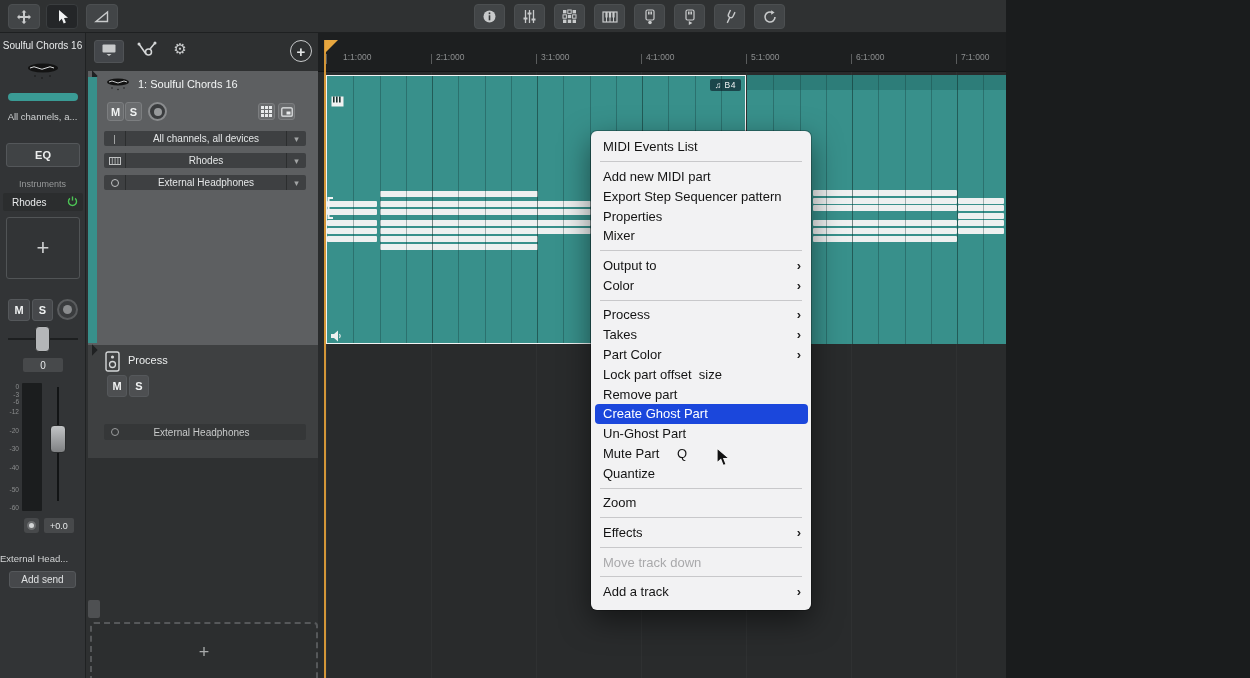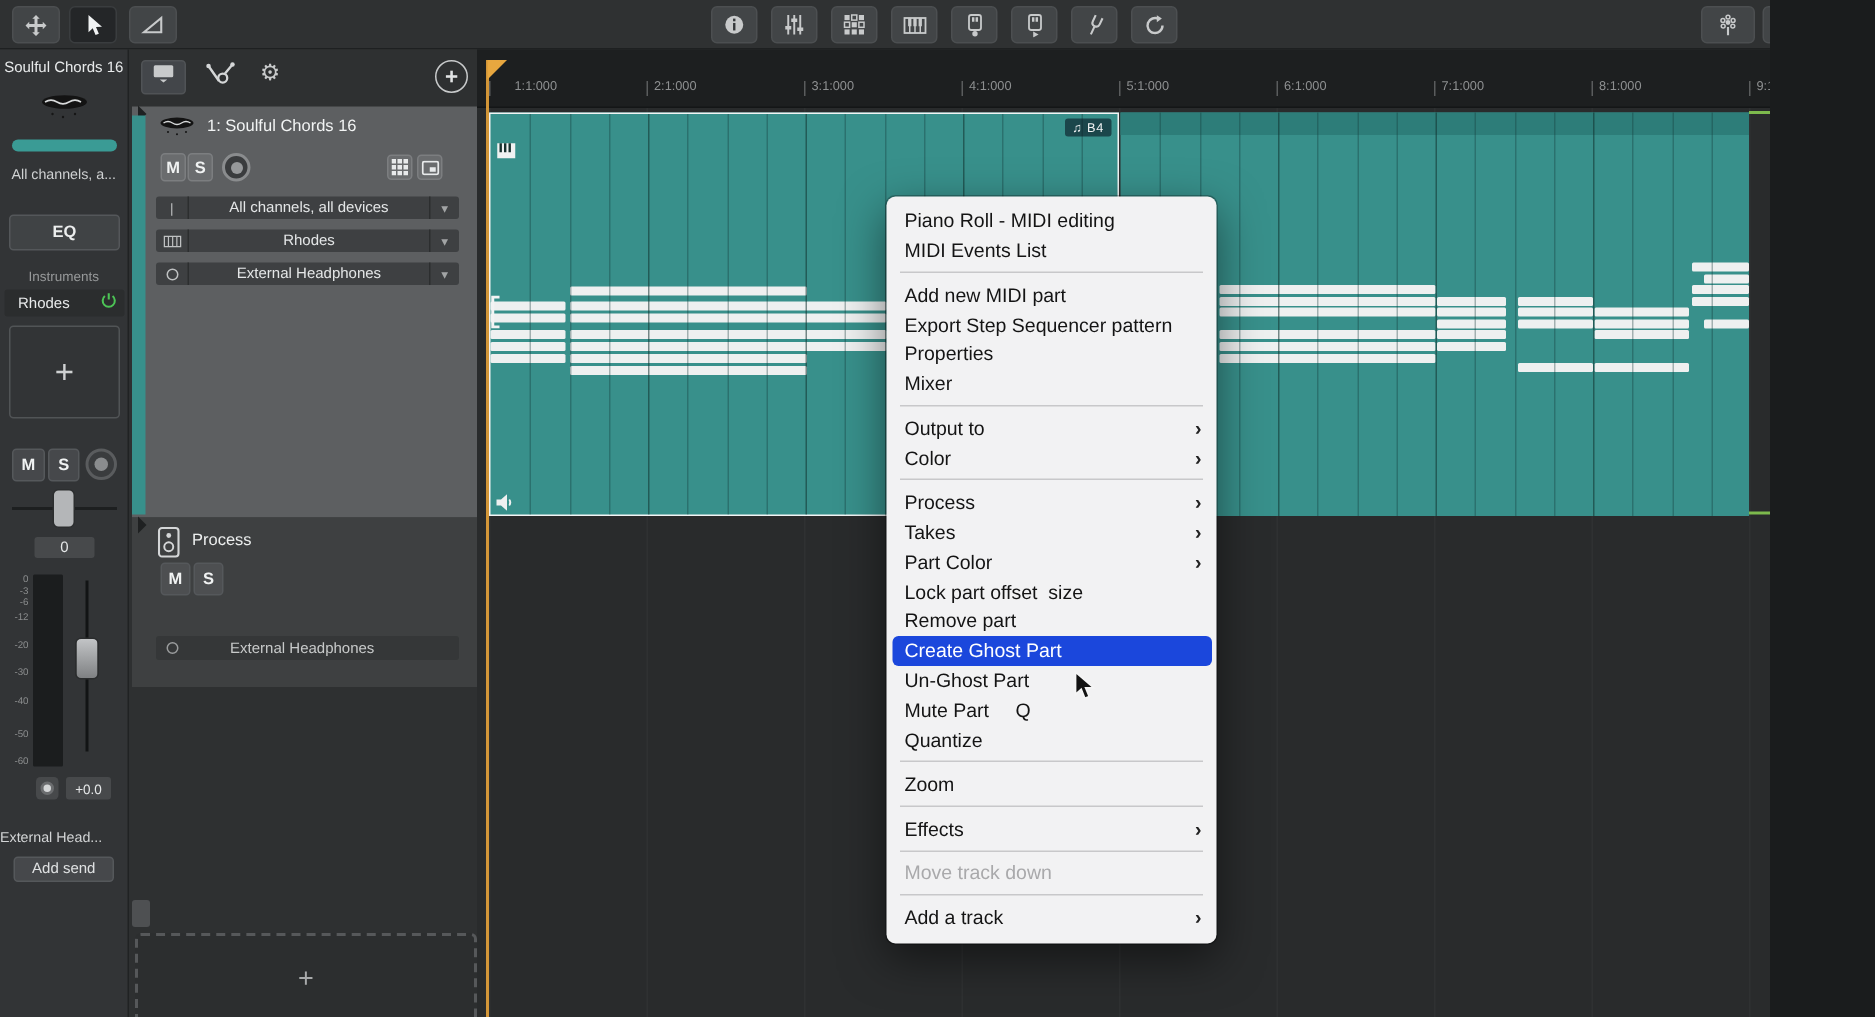--- a/index.html
+++ b/index.html
@@ -1,16 +1,16 @@
 <!DOCTYPE html>
 <html><head>
 <meta charset="utf-8">
 <style>
   html,body{margin:0;padding:0;background:#1a1c1d;}
-  #app{position:relative;width:1180px;height:678px;overflow:hidden;
+  #app{position:relative;width:1006px;height:678px;overflow:hidden;
        font-family:"Liberation Sans",sans-serif;background:#292b2c;
        -webkit-font-smoothing:antialiased;}
   #app *{box-sizing:border-box;}
 
   
   .toolbar{position:absolute;left:0;top:0;width:1250px;height:33px;background:#2f3132;
            border-bottom:1px solid #1e2021;}
   .tbtn{position:absolute;top:4px;height:25px;background:#424547;border-radius:4px;
         display:flex;align-items:center;justify-content:center;border:1px solid #4c4f51;}
   .tbtn.pressed{background:#242628;border-color:#3a3d3f;}
@@ -556,23 +556,20 @@
       </div>
     <div class="greenline" style="left:848px;top:41px;width:84px;"></div>
     <div class="greenline" style="left:848px;top:308px;width:84px;"></div>
     <div class="lane-scrollbar"></div>
     <div class="playhead-line" style="left:6px;top:7px;height:638px;"></div>
     <div class="playhead-flag" style="left:7px;top:7px;"></div>
   </div>
 
   <div class="menu" id="context-menu">
       <div class="menu-item">
-        <span class="mi-label">Piano Roll - MIDI editing</span>
-      </div>
-      <div class="menu-item">
         <span class="mi-label">MIDI Events List</span>
       </div>
       <div class="menu-sep">
         <i></i>
       </div>
       <div class="menu-item">
         <span class="mi-label">Add new MIDI part</span>
       </div>
       <div class="menu-item">
         <span class="mi-label">Export Step Sequencer pattern</span>

